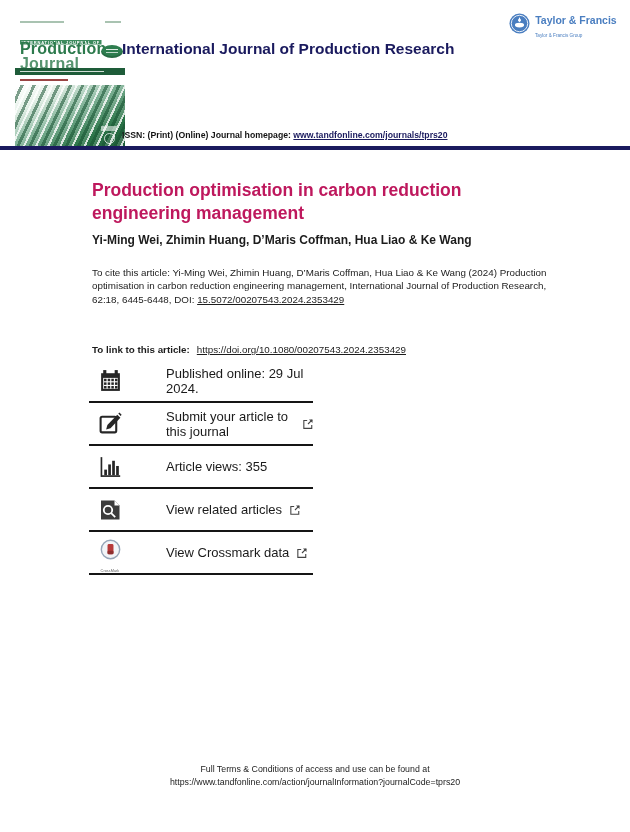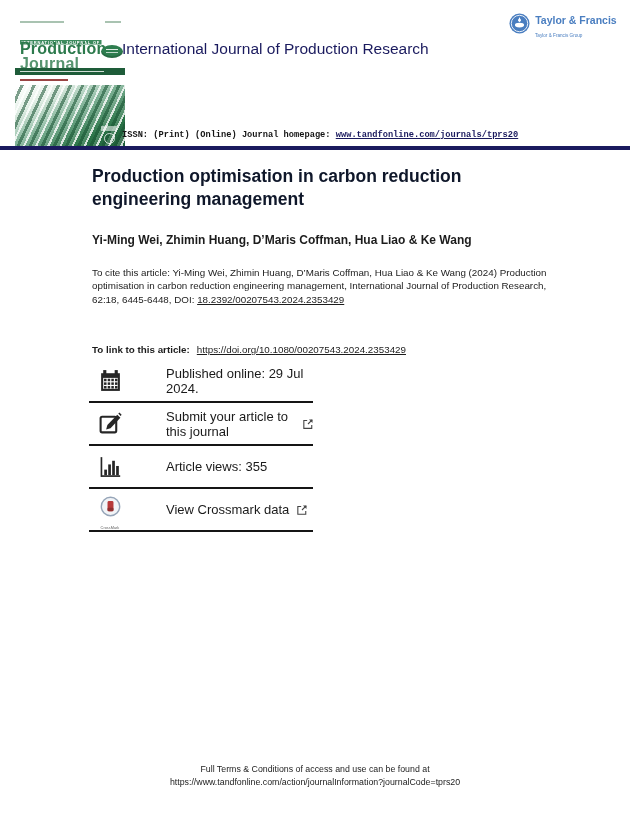--- a/index.html
+++ b/index.html
@@ -40,29 +40,29 @@
   }
   .cover-logos{position:absolute;right:6px;bottom:4px;width:20px;text-align:center;}
   .cover-logos .sixty{display:block;width:16px;height:5px;margin:0 auto 2px;background:rgba(255,255,255,.55);}
   .cover-logos .stamp{display:block;width:9px;height:9px;margin:0 auto;border-radius:50%;border:1px solid rgba(255,255,255,.75);}
 
   .tf-logo{position:absolute;right:13px;top:13px;display:flex;gap:5px;align-items:center;}
   .tf-text-name{font-size:10.5px;font-weight:600;color:#4a7ec0;line-height:11px;}
   .tf-text-group{height:7px;}
   .tf-text-group span{display:inline-block;font-size:8px;color:#4a7ec0;transform:scale(.58);transform-origin:0 0;white-space:nowrap;}
 
-  .journal-title{position:absolute;left:122px;top:40px;font-size:15.5px;font-weight:normal;color:#1a1a5e;}
-
-  .issn-line{position:absolute;left:122px;top:130px;font-size:8.7px;font-weight:bold;color:#141414;font-family:Liberation Mono, monospace;}
+  .journal-title{position:absolute;left:122px;top:40px;font-size:15.5px;font-weight:bold;color:#1a1a5e;}
+
+  .issn-line{position:absolute;left:122px;top:130px;font-size:8.7px;font-weight:bold;color:#141414;}
   .issn-line .homepage{color:#1a1a5e;text-decoration:underline;}
 
   .navy-rule{position:absolute;left:0;top:146px;width:630px;height:4px;background:#1a1a5e;}
 
   
-  .article-title{position:absolute;left:92px;top:165px;font-size:17.5px;line-height:23px;font-weight:bold;color:#0f172a;}
+  .article-title{position:absolute;left:92px;top:179px;font-size:17.5px;line-height:23px;font-weight:bold;color:#be185d;}
   .authors{position:absolute;left:92px;top:233px;font-size:12px;font-weight:bold;color:#1c1c1c;}
 
   .cite-block{position:absolute;left:92px;top:266px;width:468px;font-size:9.8px;line-height:13.4px;color:#1c1c1c;}
   .cite-block b{font-weight:normal;}
   .doi-link{color:#1c1c1c;text-decoration:underline;}
 
   .link-line{position:absolute;left:92px;top:320px;font-size:9.8px;color:#1c1c1c;margin-top:24px;}
   .link-line b{font-weight:bold;}
   .link-line .doi-link{margin-left:7px;}
 
@@ -124,21 +124,21 @@
 <div class="navy-rule"></div>
 
 <div class="article-title">
   <div>Production optimisation in carbon reduction</div>
   <div>engineering management</div>
 </div>
 
 <div class="authors">Yi-Ming Wei, Zhimin Huang, D’Maris Coffman, Hua Liao &amp; Ke Wang</div>
 
 <div class="cite-block">
-  <b>To cite this article:</b><span> Yi-Ming Wei, Zhimin Huang, D’Maris Coffman, Hua Liao &amp; Ke Wang (2024) Production optimisation in carbon reduction engineering management, International Journal of Production Research, 62:18, 6445-6448, DOI: </span><a class="doi-link" href="#">18.2392/00207543.2024.2353429</a>
+  <b>To cite this article:</b><span> Yi-Ming Wei, Zhimin Huang, D’Maris Coffman, Hua Liao &amp; Ke Wang (2024) Production optimisation in carbon reduction engineering management, International Journal of Production Research, 62:18, 6445-6448, DOI: </span><a class="doi-link" href="#">15.5072/00207543.2024.2353429</a>
 </div>
 
 <div class="link-line">
   <b>To link to this article:</b><a class="doi-link" href="#">https://doi.org/10.1080/00207543.2024.2353429</a>
 </div>
 
 <div class="items">
 
   <div class="item">
     <span class="icon-box">
@@ -191,20 +191,38 @@
         <path stroke="#262626" stroke-width="1.6" d="M3.3 21.2h18"></path>
         <rect x="6" y="15" width="2.6" height="5.4" fill="#262626"></rect>
         <rect x="9.8" y="10" width="2.6" height="10.4" fill="#262626"></rect>
         <rect x="13.6" y="6.5" width="2.6" height="13.9" fill="#262626"></rect>
         <rect x="17.4" y="11.5" width="2.6" height="8.9" fill="#262626"></rect>
       </svg>
     </span>
     <span class="item-label">Article views: 355</span>
   </div>
 
+  <div class="item">
+    <span class="icon-box">
+      <svg width="24" height="24" viewBox="0 0 24 24">
+        <path fill="#3b3b3b" d="M3 2.5h13.5l5 5V21.5H3z"></path>
+        <path fill="#ffffff" d="M16.5 2.5l5 5h-5z"></path>
+        <circle cx="10" cy="12" r="4.2" fill="none" stroke="#ffffff" stroke-width="1.8"></circle>
+        <path stroke="#ffffff" stroke-width="1.8" d="M13.2 15.2 L17.2 19.2"></path>
+      </svg>
+    </span>
+    <a class="item-link" href="#">
+      <span class="item-label">View related articles</span>
+      <svg class="ext" width="10" height="10" viewBox="0 0 12 12">
+        <path fill="none" stroke="#444444" stroke-width="1.3" d="M10.5 7.2v4H1V1.8h4"></path>
+        <path stroke="#444444" stroke-width="1.3" d="M6 6 L11 1"></path>
+        <path fill="#444444" d="M7.2 0.6h4.2v4.2z"></path>
+      </svg>
+    </a>
+  </div>
 
   <div class="item">
     <span class="icon-box">
       <svg width="21" height="21" viewBox="0 0 24 24">
         <circle cx="12" cy="12" r="10.5" fill="#f2f4f7" stroke="#96a5b8" stroke-width="1.6"></circle>
         <rect x="8.6" y="5.8" width="6.8" height="11.6" rx="1.6" fill="#b73a3a"></rect>
         <rect x="8.6" y="13.5" width="6.8" height="3.9" rx="1.2" fill="#8e2f2f"></rect>
       </svg>
       <span class="cm-caption"><span>CrossMark</span></span>
     </span>

